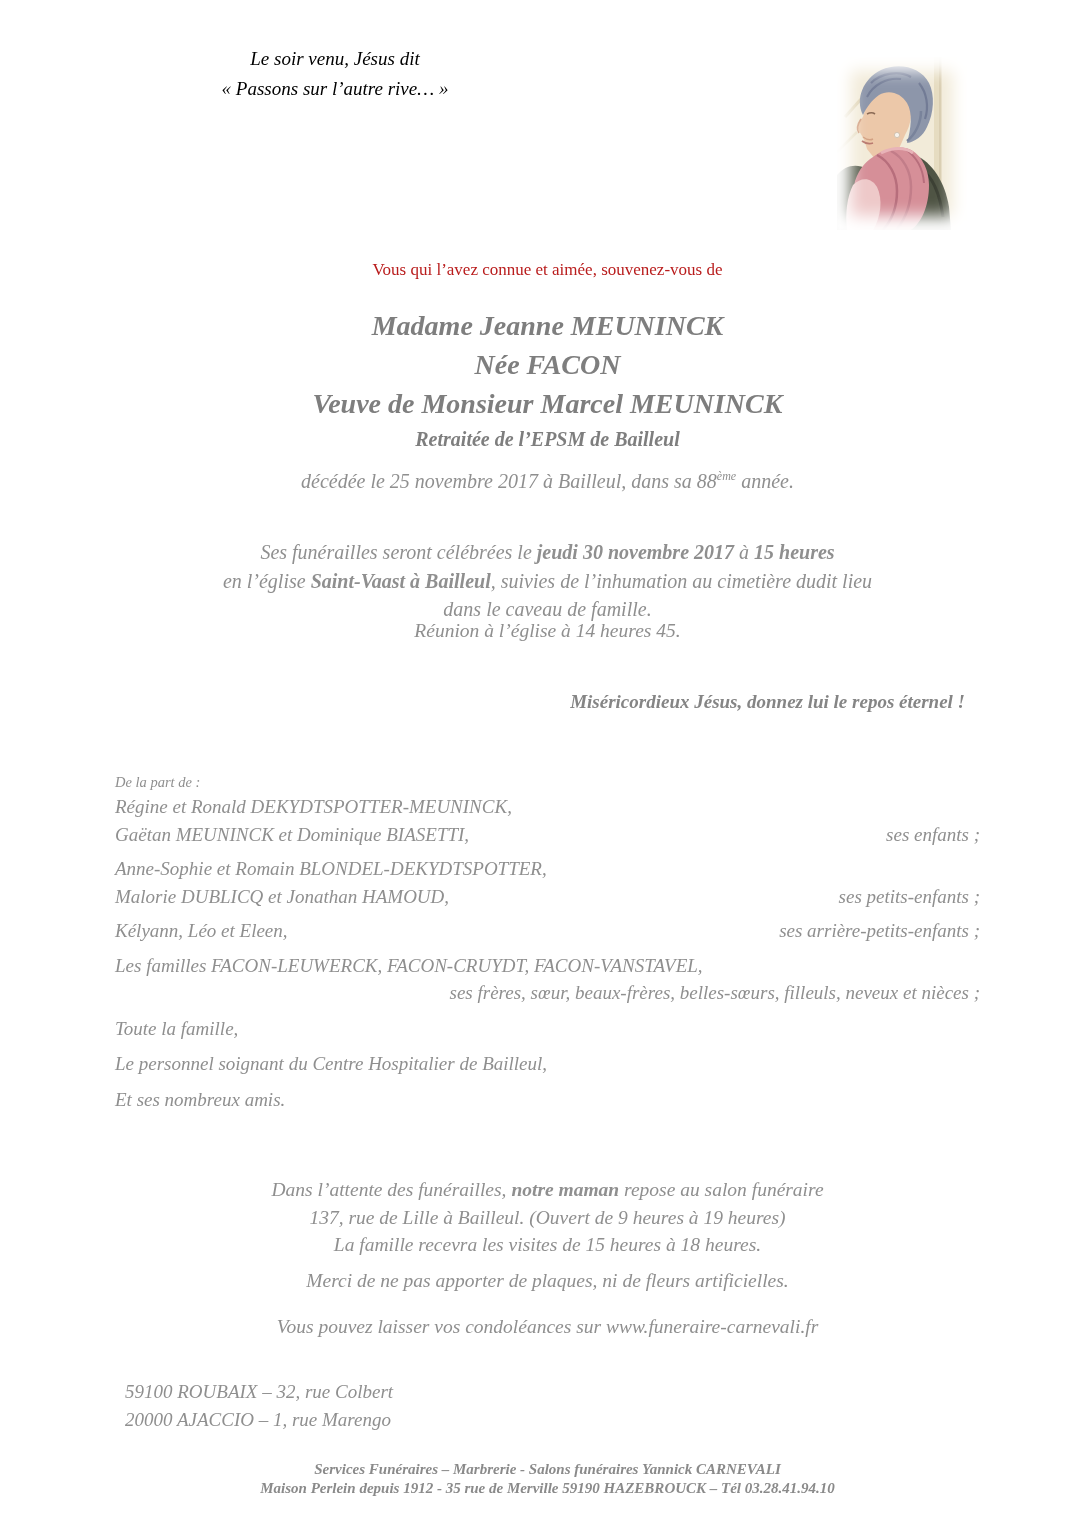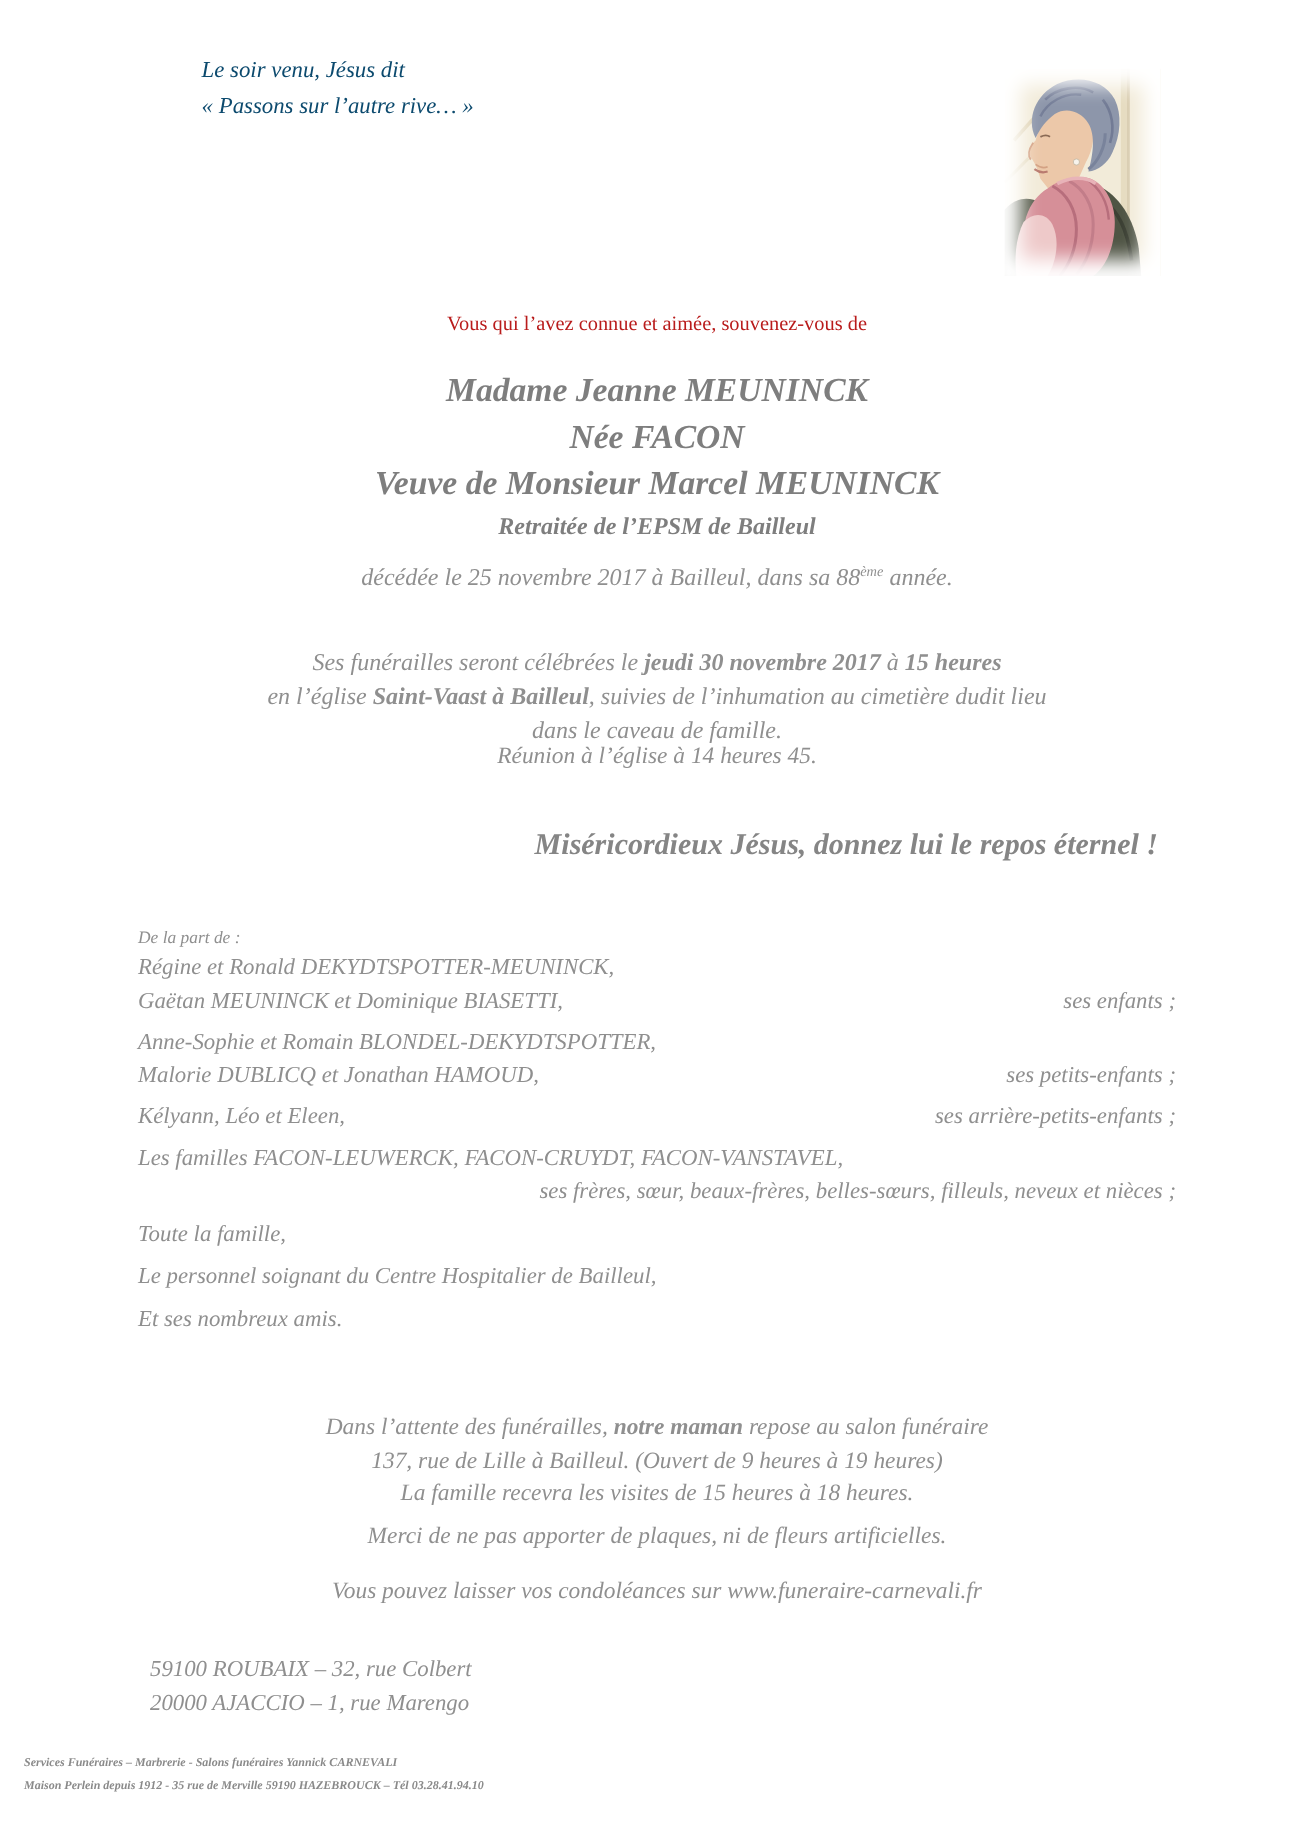--- a/index.html
+++ b/index.html
@@ -10,23 +10,24 @@
     background: #ffffff;
     font-family: "Liberation Serif", "DejaVu Serif", serif;
     color: #8f8f8f;
     overflow: hidden;
   }
   .abs { position: absolute; }
   .centered { left: 20px; right: 0; text-align: center; }
 
   .quote {
     left: 168px; top: 44px; width: 334px;
+    text-align: center;
     font-style: italic;
     font-size: 19px; line-height: 30px;
-    color: #0c4a6e;
+    color: #000000;
   }
 
   .photo-frame { left: 837px; top: 57px; width: 130px; height: 173px; }
   .photo-frame svg { display: block; width: 100%; height: 100%; }
   .photo-vignette { position: absolute; inset: 0; box-shadow: inset 0 0 16px 14px #ffffff; }
 
   .intro { top: 260px; font-size: 17px; color: #b91c1c; }
 
   .names { top: 306px; font-style: italic; font-weight: bold; color: #7e7e7e; }
   .names .big { font-size: 28px; line-height: 39px; }
@@ -36,41 +37,41 @@
   .death sup { font-size: 12px; font-style: italic; }
 
   .funeral { top: 538px; font-style: italic; font-size: 20px; line-height: 28.5px; }
   .bold { font-weight: bold; margin-top: 32px; }
 
   .meeting { top: 617px; font-style: italic; font-size: 19.5px; line-height: 27.5px; }
 
   .prayer {
     right: 110px; top: 691px;
     font-style: italic; font-weight: bold;
-    font-size: 25px; color: #858585;
+    font-size: 19px; color: #858585;
   }
 
   .family { left: 115px; right: 95px; top: 772px; font-style: italic; font-size: 19px; }
   .family-heading { font-size: 14.5px; line-height: 21px; }
   .family-row { display: flex; line-height: 27.5px; white-space: nowrap; }
   .family-row .label { margin-left: auto; text-align: left; }
   .mt { margin-top: 7px; }
   .mt-lg { margin-top: 8px; }
 
   .vigil { top: 1176px; font-style: italic; font-size: 19.5px; line-height: 27.5px; }
   .thanks { top: 1270px; font-style: italic; font-size: 19.5px; }
   .condolences { top: 1316px; font-style: italic; font-size: 19.5px; }
 
   .addresses { left: 125px; top: 1378px; font-style: italic; font-size: 19px; line-height: 27.5px; }
 
   .footer {
     left: 20px; right: 0; top: 1460px;
-    text-align: left;
+    text-align: center;
     font-style: italic; font-weight: bold;
-    font-size: 10px; line-height: 19px;
+    font-size: 15px; line-height: 19px;
     color: #8a8a8a;
     font-family: Liberation Serif, serif;
   }
 </style>
 </head>
 <body>
 
 <div class="page">
 
   <div class="abs quote">

